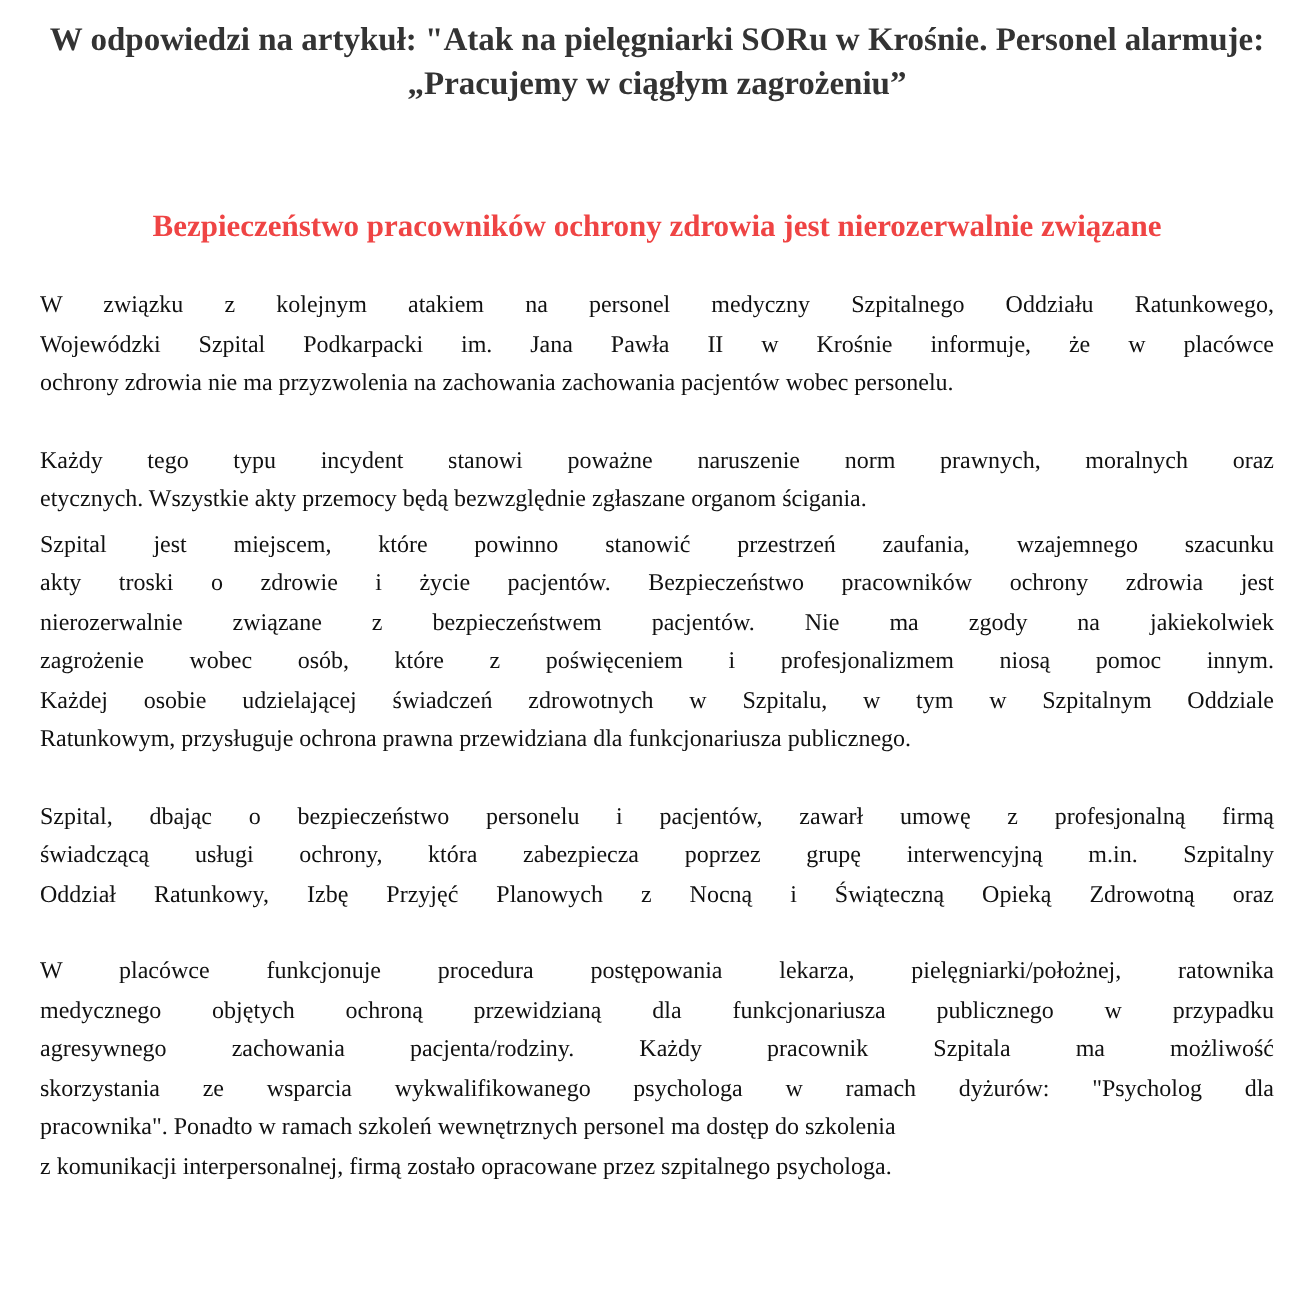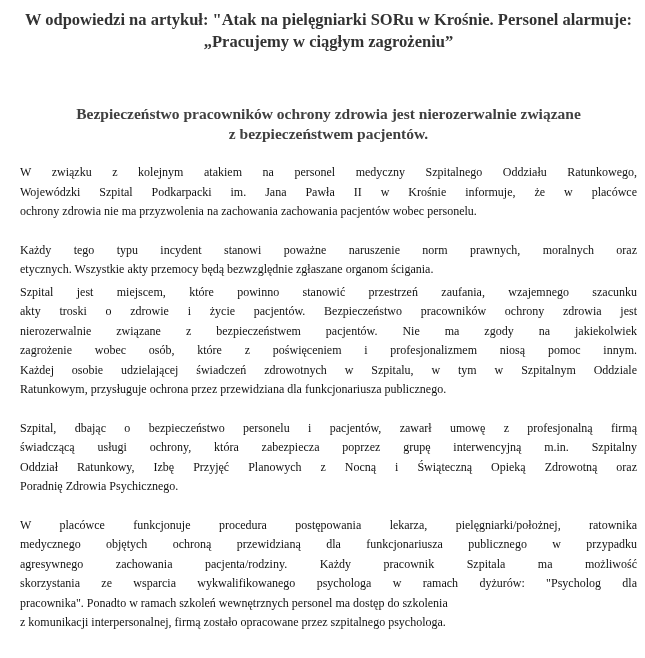--- a/index.html
+++ b/index.html
@@ -31,21 +31,21 @@
       color: #333333;
     }
     .headline span { display: block; }
     .subhead {
       margin: 0;
       padding-top: 51px;
       text-align: center;
       font-weight: bold;
       font-size: 15.5px;
       line-height: 20px;
-      color: #404040;
+      color: #ef4444;
     }
     .subhead span { display: block; }
     .body-para {
       margin: 0;
       font-size: 12px;
       line-height: 19.5px;
       text-align: justify;
       color: #111111;
     }
     .p1 { margin-top: 19px; }
@@ -68,48 +68,46 @@
 
 <div class="page">
 
   <h1 class="headline">
     <span>W odpowiedzi na artykuł: "Atak na pielęgniarki SORu w Krośnie. Personel alarmuje:</span>
     <span>„Pracujemy w ciągłym zagrożeniu”</span>
   </h1>
 
   <h2 class="subhead">
     <span>Bezpieczeństwo pracowników ochrony zdrowia jest nierozerwalnie związane</span>
-    <span>z bezpieczeństwem pacjentów.</span>
   </h2>
 
   <p class="body-para p1">
     <span class="line">W związku z kolejnym atakiem na personel medyczny Szpitalnego Oddziału Ratunkowego,</span>
     <span class="line">Wojewódzki Szpital Podkarpacki im. Jana Pawła II w Krośnie informuje, że w placówce</span>
     <span class="line last">ochrony zdrowia nie ma przyzwolenia na zachowania zachowania pacjentów wobec personelu.</span>
   </p>
 
   <p class="body-para p2">
     <span class="line">Każdy tego typu incydent stanowi poważne naruszenie norm prawnych, moralnych oraz</span>
     <span class="line last">etycznych. Wszystkie akty przemocy będą bezwzględnie zgłaszane organom ścigania.</span>
   </p>
 
   <p class="body-para p3">
     <span class="line">Szpital jest miejscem, które powinno stanowić przestrzeń zaufania, wzajemnego szacunku</span>
     <span class="line">akty troski o zdrowie i życie pacjentów. Bezpieczeństwo pracowników ochrony zdrowia jest</span>
     <span class="line">nierozerwalnie związane z bezpieczeństwem pacjentów. Nie ma zgody na jakiekolwiek</span>
     <span class="line">zagrożenie wobec osób, które  z poświęceniem i profesjonalizmem niosą pomoc innym.</span>
     <span class="line">Każdej osobie udzielającej świadczeń zdrowotnych w Szpitalu, w tym w Szpitalnym Oddziale</span>
-    <span class="line last">Ratunkowym, przysługuje ochrona przez przewidziana dla funkcjonariusza publicznego.</span>
+    <span class="line last">Ratunkowym, przysługuje ochrona prawna przewidziana dla funkcjonariusza publicznego.</span>
   </p>
 
   <p class="body-para p4">
     <span class="line">Szpital, dbając o bezpieczeństwo personelu i pacjentów, zawarł umowę z profesjonalną firmą</span>
     <span class="line">świadczącą usługi ochrony, która zabezpiecza poprzez grupę interwencyjną m.in. Szpitalny</span>
     <span class="line">Oddział Ratunkowy, Izbę Przyjęć Planowych z Nocną i Świąteczną Opieką Zdrowotną oraz</span>
-    <span class="line last">Poradnię Zdrowia Psychicznego.</span>
   </p>
 
   <p class="body-para p5">
     <span class="line">W placówce funkcjonuje procedura postępowania lekarza, pielęgniarki/położnej, ratownika</span>
     <span class="line">medycznego objętych ochroną przewidzianą dla funkcjonariusza publicznego w przypadku</span>
     <span class="line">agresywnego zachowania pacjenta/rodziny. Każdy pracownik Szpitala ma możliwość</span>
     <span class="line">skorzystania ze wsparcia wykwalifikowanego psychologa w ramach dyżurów: "Psycholog dla</span>
     <span class="line last">pracownika". Ponadto w ramach szkoleń wewnętrznych personel ma dostęp do szkolenia</span>
     <span class="line last">z komunikacji interpersonalnej, firmą zostało opracowane przez szpitalnego psychologa.</span>
   </p>

